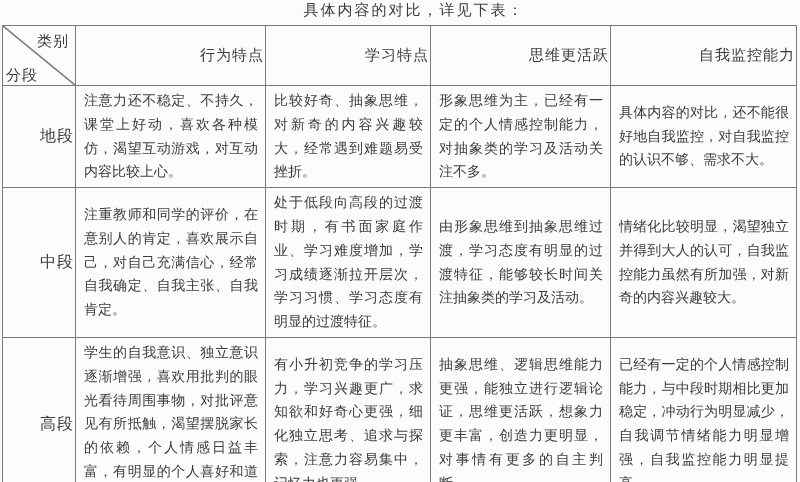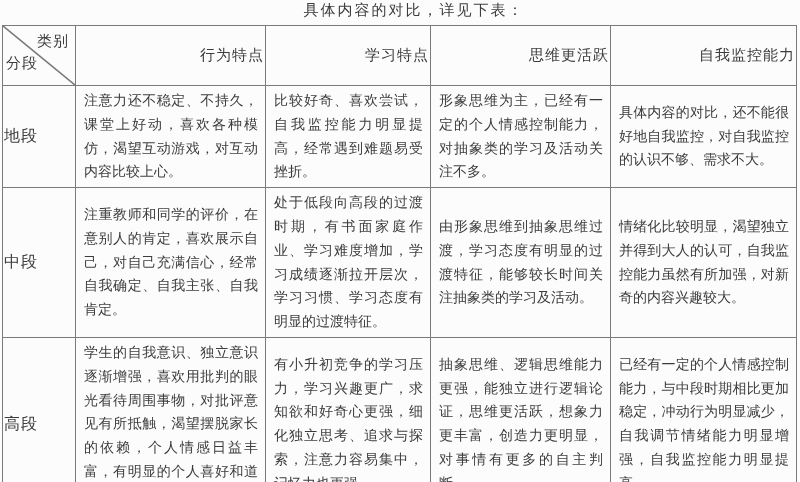--- a/index.html
+++ b/index.html
@@ -47,21 +47,21 @@
   tr.r-low  { height: 98px; }
   tr.r-mid  { height: 140px; }
   tr.r-high { height: 156px; }
   th.col-h {
     font-size: 15px;
     text-align: right;
     letter-spacing: 1px;
   }
   td.row-label {
     font-size: 16px;
-    text-align: left;
+    text-align: right;
     letter-spacing: 1px;
   }
   td.cell {
     font-size: 14px;
     line-height: 1.7;
     padding: 3px 7px 3px 8px;
     text-align: justify;
   }
   td.corner {
     position: relative;
@@ -75,21 +75,21 @@
   }
   .corner-tr {
     position: absolute;
     top: 6px;
     right: 6px;
     font-size: 15px;
     letter-spacing: 1px;
   }
   .corner-bl {
     position: absolute;
-    bottom: 12px;
+    bottom: 0;
     left: 3px;
     font-size: 15px;
     letter-spacing: 1px;
   }
 </style>
 </head>
 <body>
 
 <div class="page">
 
@@ -115,21 +115,21 @@
       </td>
       <th class="col-h">行为特点</th>
       <th class="col-h">学习特点</th>
       <th class="col-h">思维更活跃</th>
       <th class="col-h">自我监控能力</th>
     </tr>
 
     <tr class="r-low">
       <td class="row-label">地段</td>
       <td class="cell">注意力还不稳定、不持久，课堂上好动，喜欢各种模仿，渴望互动游戏，对互动内容比较上心。</td>
-      <td class="cell">比较好奇、喜欢尝试，自我监控能力明显提高，经常遇到难题易受挫折。</td>
+      <td class="cell">比较好奇、抽象思维，对新奇的内容兴趣较大，经常遇到难题易受挫折。</td>
       <td class="cell">形象思维为主，已经有一定的个人情感控制能力，对抽象类的学习及活动关注不多。</td>
       <td class="cell">具体内容的对比，还不能很好地自我监控，对自我监控的认识不够、需求不大。</td>
     </tr>
 
     <tr class="r-mid">
       <td class="row-label">中段</td>
       <td class="cell">注重教师和同学的评价，在意别人的肯定，喜欢展示自己，对自己充满信心，经常自我确定、自我主张、自我肯定。</td>
       <td class="cell">处于低段向高段的过渡时期，有书面家庭作业、学习难度增加，学习成绩逐渐拉开层次，学习习惯、学习态度有明显的过渡特征。</td>
       <td class="cell">由形象思维到抽象思维过渡，学习态度有明显的过渡特征，能够较长时间关注抽象类的学习及活动。</td>
       <td class="cell">情绪化比较明显，渴望独立并得到大人的认可，自我监控能力虽然有所加强，对新奇的内容兴趣较大。</td>

